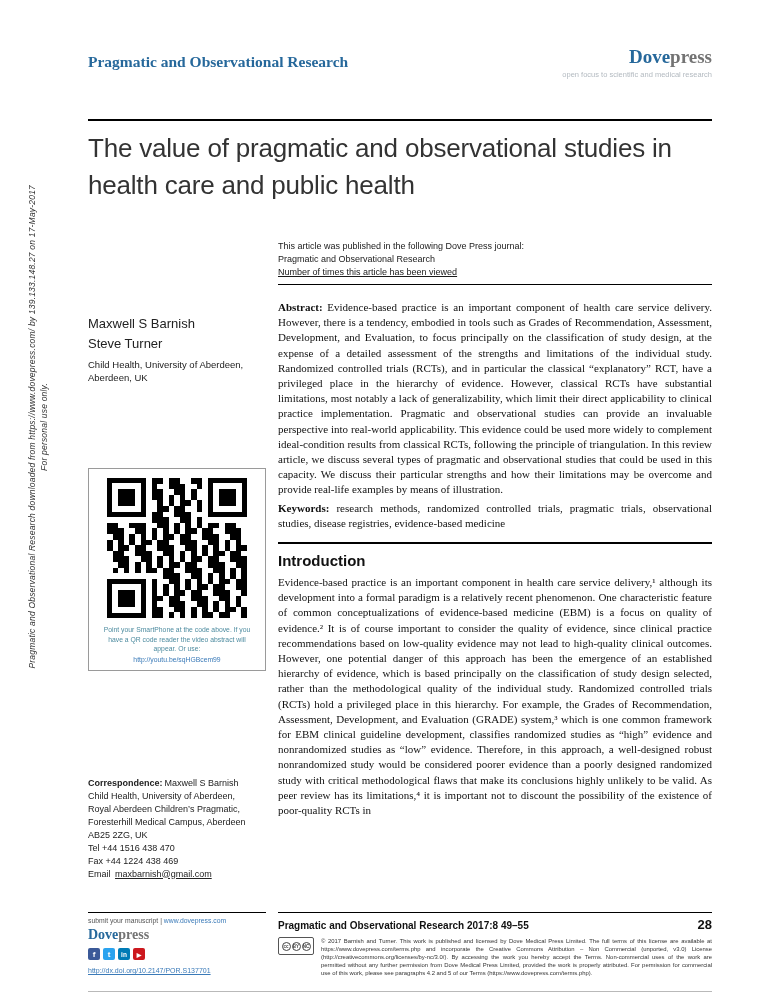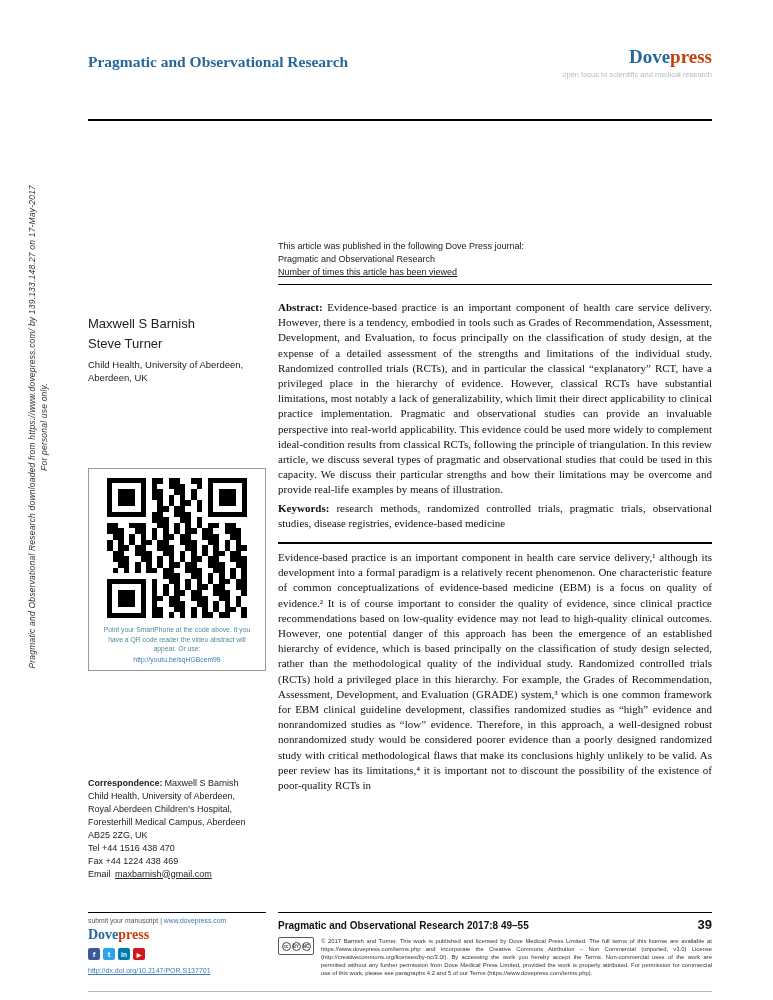--- a/index.html
+++ b/index.html
@@ -12,21 +12,21 @@
 
   
   .vertical-note { position:absolute; left:27px; top:158px; height:538px; display:flex; flex-direction:row; align-items:center; gap:2px; }
   .vertical-note span { writing-mode:vertical-rl; transform:rotate(180deg); font-size:8.5px; font-style:italic; color:#333; white-space:nowrap; letter-spacing:.2px; }
 
   
   .header-row { position:absolute; left:88px; right:61px; top:46px; display:flex; justify-content:space-between; align-items:flex-start; }
   .journal-name { font-family:"Liberation Serif", serif; font-weight:bold; font-size:15.5px; color:#26689b; padding-top:7px; }
   .brand-block { text-align:right; }
   .dove-logo { font-family:"Liberation Serif", serif; font-size:19px; font-weight:bold; cursor:pointer; }
-  .dove { color:#26689b; } .press { color:#c2410c; }
+  .dove { color:#26689b; } .press { color:#737373; }
   .tagline { font-size:7.5px; color:#b3bac0; margin-top:2px; }
 
   .oa-row { position:absolute; left:88px; right:61px; top:98px; display:flex; justify-content:space-between; align-items:center; }
   .oa-left { display:flex; align-items:center; gap:5px; font-size:7.5px; color:#9a9a9a; cursor:pointer; }
   .article-type { font-size:10.5px; letter-spacing:4px; color:#1a1a1a; }
 
   .title-rule { position:absolute; left:88px; right:61px; top:119px; height:2px; background:#000; }
   .title { position:absolute; left:88px; top:130px; width:622px; font-size:26px; line-height:37px; font-weight:normal; color:#333; letter-spacing:-.2px; }
 
   
@@ -100,20 +100,21 @@
   <div class="header-row">
     <div class="journal-name">Pragmatic and Observational Research</div>
     <div class="brand-block">
       <div class="dove-logo"><span class="dove">Dove</span><span class="press">press</span></div>
       <div class="tagline">open focus to scientific and medical research</div>
     </div>
   </div>
 
 
   <div class="title-rule"></div>
+  <h1 class="title">The value of pragmatic and observational studies in health care and public health</h1>
 
   <div class="left-col">
     <div class="author-name">Maxwell S Barnish</div>
     <div class="author-name">Steve Turner</div>
     <div class="affiliation">Child Health, University of Aberdeen, Aberdeen, UK</div>
 
     <div class="video-box">
       <div class="qr-wrap">
         <div class="qr-code">
           <div class="qr-finder qr-tl"></div>
@@ -370,21 +371,21 @@
             <div style="position:absolute;left:134.4px;top:134.4px;width:5.6px;height:5.6px;background:#000"></div>
           </div>
         <div class="qr-caption">Point your SmartPhone at the code above. If you have a QR code reader the video abstract will appear. Or use:</div>
         <span class="qr-link">http://youtu.be/sqHGBcem99</span>
       </div>
     </div>
 
     <div class="correspondence">
       <div><span class="corr-label">Correspondence:</span><span>Maxwell S Barnish</span></div>
       <div>Child Health, University of Aberdeen,</div>
-      <div>Royal Aberdeen Children’s Hospital,</div>
+      <div>Royal Aberdeen Children’s Pragmatic,</div>
       <div>Foresterhill Medical Campus, Aberdeen</div>
       <div>AB25 2ZG, UK</div>
       <div>Tel +44 1516 438 470</div>
       <div>Fax +44 1224 438 469</div>
       <div><span class="corr-label" style="font-weight:normal;">Email</span> <span class="corr-email">maxbarnish@gmail.com</span></div>
     </div>
   </div>
 
   <div class="right-col">
     <div class="pub-note">
@@ -392,20 +393,21 @@
       <div>Pragmatic and Observational Research</div>
       <div class="underline">Number of times this article has been viewed</div>
     </div>
     <div class="pub-rule"></div>
 
     <p class="body-text abstract"><span class="b">Abstract:</span> <span>Evidence-based practice is an important component of health care service delivery. However, there is a tendency, embodied in tools such as Grades of Recommendation, Assessment, Development, and Evaluation, to focus principally on the classification of study design, at the expense of a detailed assessment of the strengths and limitations of the individual study. Randomized controlled trials (RCTs), and in particular the classical “explanatory” RCT, have a privileged place in the hierarchy of evidence. However, classical RCTs have substantial limitations, most notably a lack of generalizability, which limit their direct applicability to clinical practice implementation. Pragmatic and observational studies can provide an invaluable perspective into real-world applicability. This evidence could be used more widely to complement ideal-condition results from classical RCTs, following the principle of triangulation. In this review article, we discuss several types of pragmatic and observational studies that could be used in this capacity. We discuss their particular strengths and how their limitations may be overcome and provide real-life examples by means of illustration.</span></p>
 
     <p class="body-text keywords"><span class="b">Keywords:</span> <span>research methods, randomized controlled trials, pragmatic trials, observational studies, disease registries, evidence-based medicine</span></p>
 
     <div class="intro-rule"></div>
+    <h2 class="intro-heading">Introduction</h2>
     <p class="body-text intro-text">Evidence-based practice is an important component in health care service delivery,¹ although its development into a formal paradigm is a relatively recent phenomenon. One characteristic feature of common conceptualizations of evidence-based medicine (EBM) is a focus on quality of evidence.² It is of course important to consider the quality of evidence, since clinical practice recommendations based on low-quality evidence may not lead to high-quality clinical outcomes. However, one potential danger of this approach has been the emergence of an established hierarchy of evidence, which is based principally on the classification of study design selected, rather than the methodological quality of the individual study. Randomized controlled trials (RCTs) hold a privileged place in this hierarchy. For example, the Grades of Recommendation, Assessment, Development, and Evaluation (GRADE) system,³ which is one common framework for EBM clinical guideline development, classifies randomized studies as “high” evidence and nonrandomized studies as “low” evidence. Therefore, in this approach, a well-designed robust nonrandomized study would be considered poorer evidence than a poorly designed randomized study with critical methodological flaws that make its conclusions highly unlikely to be valid. As peer review has its limitations,⁴ it is important not to discount the possibility of the existence of poor-quality RCTs in</p>
   </div>
 
   <div class="footer-left">
     <div class="footer-rule"></div>
     <div class="submit-line">
       <span>submit your manuscript</span>
       <span>|</span>
       <span class="url">www.dovepress.com</span>
     </div>
@@ -416,21 +418,21 @@
       <div class="social-icon icon-linkedin">in</div>
       <div class="social-icon icon-youtube">▶</div>
     </div>
     <div class="footer-doi">http://dx.doi.org/10.2147/POR.S137701</div>
   </div>
 
   <div class="footer-right">
     <div class="footer-rule"></div>
     <div class="ref-row">
       <span class="journal-ref">Pragmatic and Observational Research 2017:8 49–55</span>
-      <span class="page-num">39</span>
+      <span class="page-num">28</span>
     </div>
     <div class="license-row">
       <div class="cc-badge">
         <div class="cc-circle">cc</div>
         <div class="cc-circle">BY</div>
         <div class="cc-circle">NC</div>
       </div>
       <div class="license-text">© 2017 Barnish and Turner. This work is published and licensed by Dove Medical Press Limited. The full terms of this license are available at https://www.dovepress.com/terms.php and incorporate the Creative Commons Attribution – Non Commercial (unported, v3.0) License (http://creativecommons.org/licenses/by-nc/3.0/). By accessing the work you hereby accept the Terms. Non-commercial uses of the work are permitted without any further permission from Dove Medical Press Limited, provided the work is properly attributed. For permission for commercial use of this work, please see paragraphs 4.2 and 5 of our Terms (https://www.dovepress.com/terms.php).</div>
     </div>
   </div>

